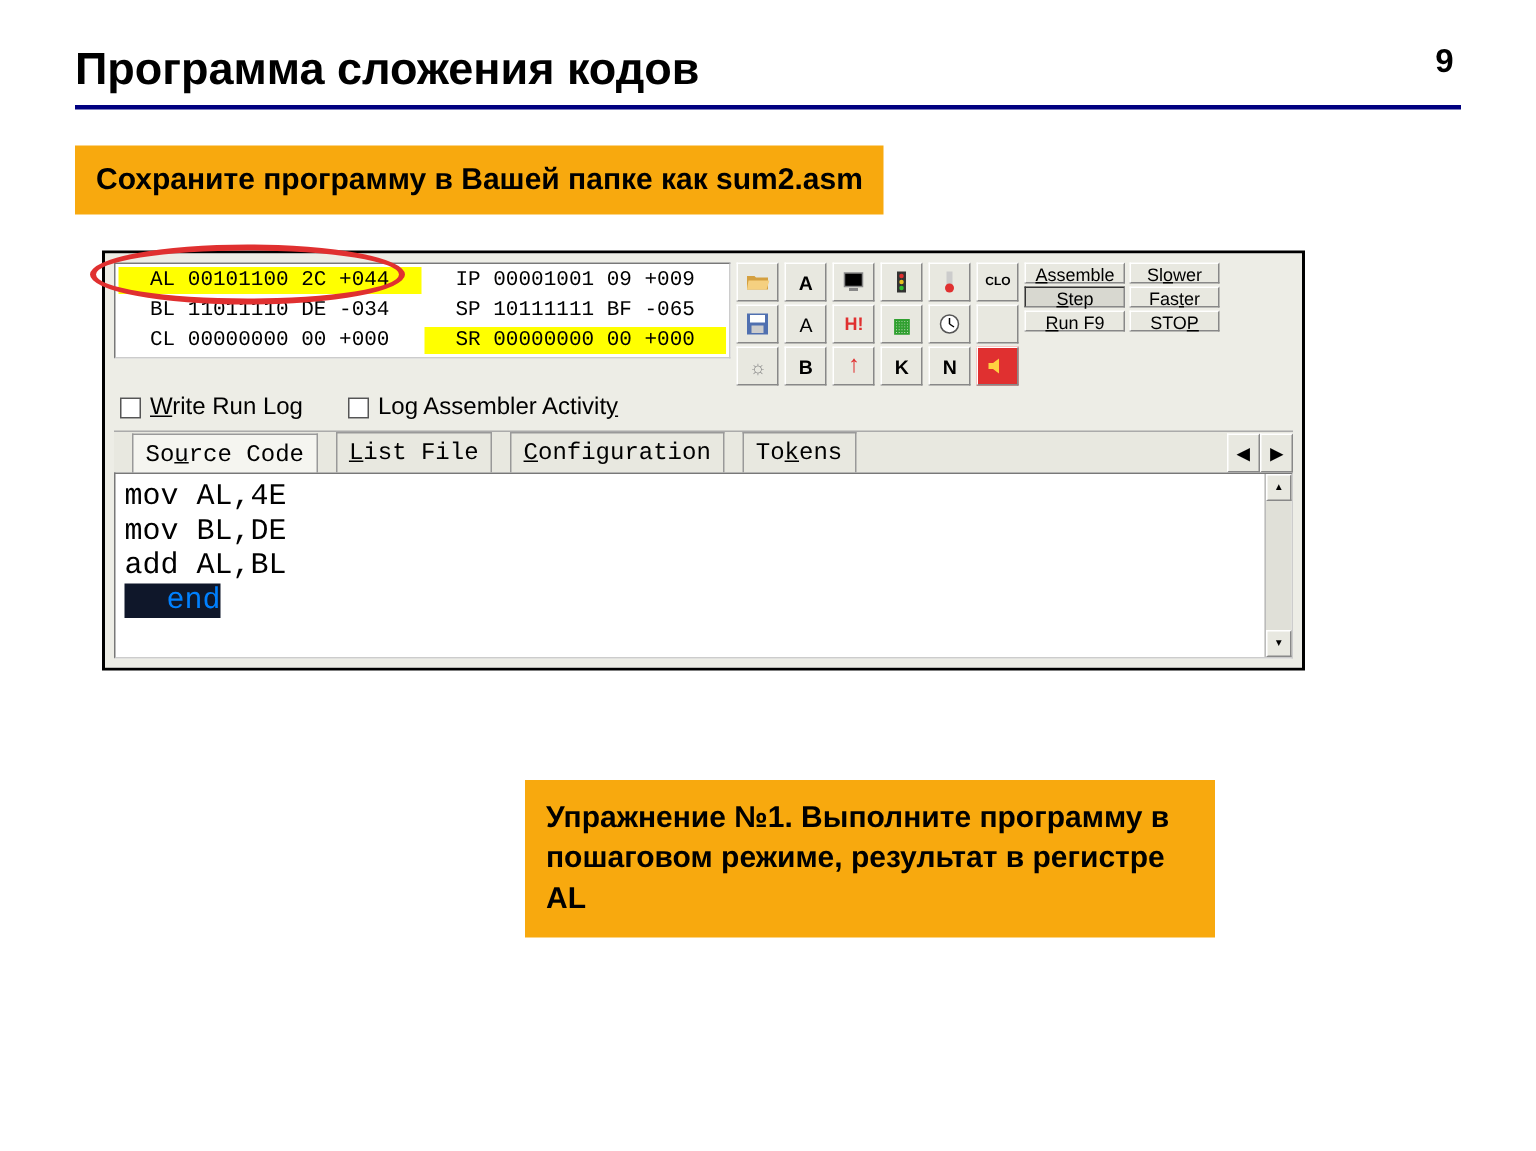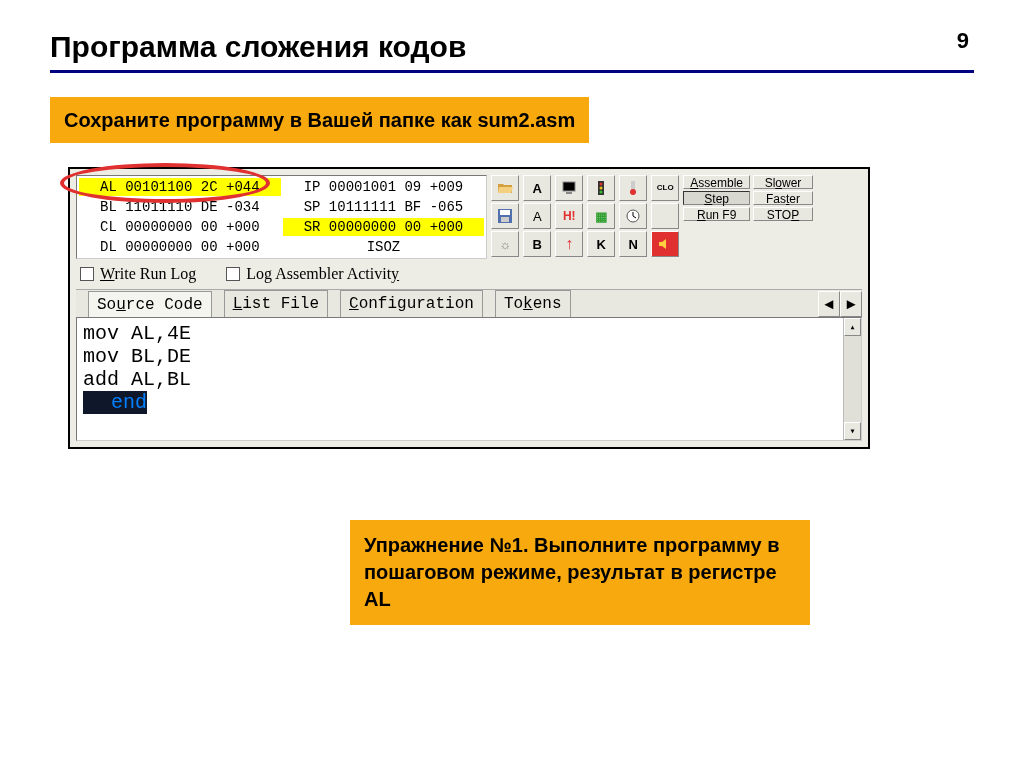--- a/index.html
+++ b/index.html
@@ -24,21 +24,21 @@
 .icon-btn { width: 28px; height: 26px; border: 1px solid #888; border-top-color: #fff; border-left-color: #fff; background: #E8E8E0; display: flex; align-items: center; justify-content: center; font-size: 13px; font-weight: bold; cursor: pointer; font-family: Arial; }
 .icon-btn svg { width: 16px; height: 16px; }
 .icon-col { display: flex; flex-direction: column; gap: 2px; }
 
 .right-buttons { display: flex; gap: 3px; }
 .btn-col { display: flex; flex-direction: column; gap: 2px; }
 .text-btn { height: 14px; min-width: 60px; border: 1px solid #888; border-top-color: #fff; border-left-color: #fff; background: #E8E8E0; font-size: 12px; cursor: pointer; padding: 0 6px; font-family: Arial; }
 .text-btn u { text-decoration: underline; }
 .pressed { border: 1px inset #888; background: #d8d8d0; }
 
-.check-row { padding: 6px 4px; font-family: Liberation Serif, serif; font-size: 16px; display: flex; gap: 30px; }
+.check-row { padding: 6px 4px; font-family: Liberation Sans, sans-serif; font-size: 16px; display: flex; gap: 30px; }
 .chk { display: inline-flex; align-items: center; gap: 6px; }
 .chk-box { width: 14px; height: 14px; border: 1px solid #555; background: #fff; display: inline-block; }
 
 .tabs-bar { display: flex; align-items: center; background: #E8E8E0; border-top: 1px solid #aaa; }
 .tab { padding: 4px 8px; font-family: "Courier New", monospace; font-size: 16px; border: 1px solid #999; border-bottom: none; background: #E8E8E0; margin-right: 0px; cursor: pointer; margin-left: 12px; }
 .tab.active { background: #f5f5f0; position: relative; top: 1px; }
 .tab u { text-decoration: underline; }
 .arrow-btn { width: 22px; height: 26px; border: 1px solid #888; border-top-color: #fff; border-left-color: #fff; background: #E8E8E0; display: flex; align-items: center; justify-content: center; cursor: pointer; font-weight: bold; }
 
 .code-area { background: #fff; border: 1px inset #ccc; font-family: "Courier New", monospace; font-size: 20px; padding: 4px 6px; height: 124px; position: relative; }
@@ -73,24 +73,20 @@
             <td>IP 00001001 09 +009</td>
           </tr>
           <tr>
             <td>BL 11011110 DE -034</td>
             <td>SP 10111111 BF -065</td>
           </tr>
           <tr>
             <td>CL 00000000 00 +000</td>
             <td class="hl">SR 00000000 00 +000</td>
           </tr>
-          <tr>
-            <td>DL 00000000 00 +000</td>
-            <td class="flags">ISOZ</td>
-          </tr>
         </tbody>
           </table>
 
         <div class="icon-col">
           <div class="icon-btn">
               <svg viewBox="0 0 16 16">
                 <path fill="#D4A040" d="M1 4h5l1 1h8v8H1z"></path>
                 <path fill="#F5D080" d="M2 7h14l-2 6H1z"></path>
               </svg>
             </div>

